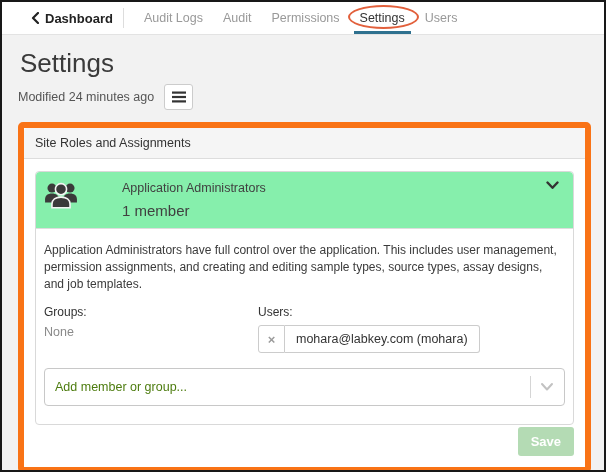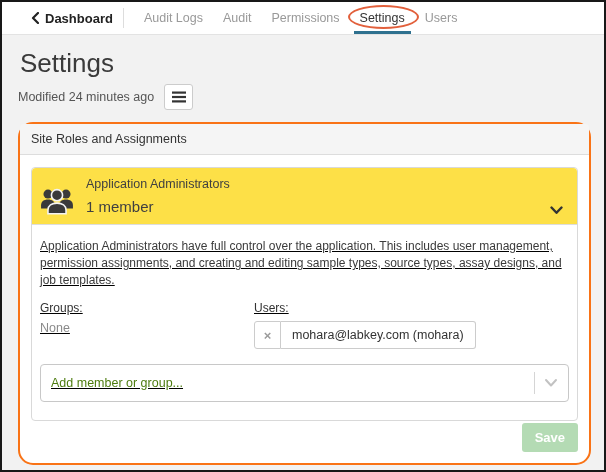--- a/index.html
+++ b/index.html
@@ -18,33 +18,33 @@
   .ellipse{position:absolute;left:-5px;right:-7px;top:3px;bottom:5px;border:2.5px solid #e2603c;border-radius:50%;pointer-events:none;}
 
   
   .page{padding:0 13px 0 16px;}
   .page-title{font-size:26px;font-weight:400;color:#3a3a3a;margin:13px 0 0 2px;line-height:31px;}
   .meta-row{display:flex;justify-content:flex-start;align-items:center;gap:10px;margin-top:3px;height:30px;}
   .modified{font-size:12.5px;color:#555;}
   .menu-btn{width:29px;height:26px;background:#fff;border:1px solid #ccc;border-radius:3px;display:flex;align-items:center;justify-content:center;cursor:pointer;padding:0;}
 
   
-  .panel{background:#fff;border:2px solid #f97316;border-radius:15px;margin-top:10px;}
+  .panel{background:#fff;border:6px solid #f97316;border-radius:5px;margin-top:10px;}
   .panel-heading{background:#f5f5f5;border-bottom:1px solid #ddd;padding:8px 11px;font-size:12.5px;color:#333;border-radius:4px 4px 0 0;}
   .panel-body{padding:12px 11px 11px;}
 
   
   .role{border:1px solid #d9d9d9;border-radius:4px;}
-  .role-header{background:#fde047;display:flex;align-items:flex-end;padding:9px 14px 9px 8px;border-bottom:1px solid #ddd;border-radius:4px 4px 0 0;cursor:pointer;}
+  .role-header{background:#86efac;display:flex;align-items:flex-start;padding:9px 14px 9px 8px;border-bottom:1px solid #ddd;border-radius:4px 4px 0 0;cursor:pointer;gap:32px;}
   .users-svg{width:34px;height:28px;display:block;}
   .role-names{margin-left:12px;flex:1;}
   .role-title{font-size:12.5px;color:#404040;}
   .role-count{font-size:15px;color:#404040;margin-top:7px;}
 
-  .role-body{padding:2px 8px 6px;text-decoration:underline;}
+  .role-body{padding:2px 8px 6px;}
   .desc{font-size:12px;color:#3b3b3b;line-height:1.42;margin:11px 0 2px;}
   .cols{display:flex;margin-top:12px;}
   .col-groups{width:214px;}
   .field-label{font-size:12px;color:#333;}
   .none-val{font-size:12.5px;color:#8a8a8a;margin-top:6px;}
   .tag-group{display:inline-flex;margin-top:6px;height:28px;}
   .tag-x{width:27px;border:1px solid #ccc;border-radius:3px 0 0 3px;background:#fff;color:#9b9b9b;font-size:13px;font-weight:700;display:flex;align-items:center;justify-content:center;cursor:pointer;padding:0;line-height:1;}
   .tag-label{border:1px solid #ccc;border-left:none;border-radius:0 3px 3px 0;padding:0 11px;display:flex;align-items:center;font-size:12.5px;color:#333;background:#fff;cursor:pointer;}
 
   .add-select{margin:15px 0 12px;height:38px;border:1px solid #c8c8c8;border-radius:4px;background:#fff;display:flex;align-items:center;padding:0 10px;cursor:text;}

